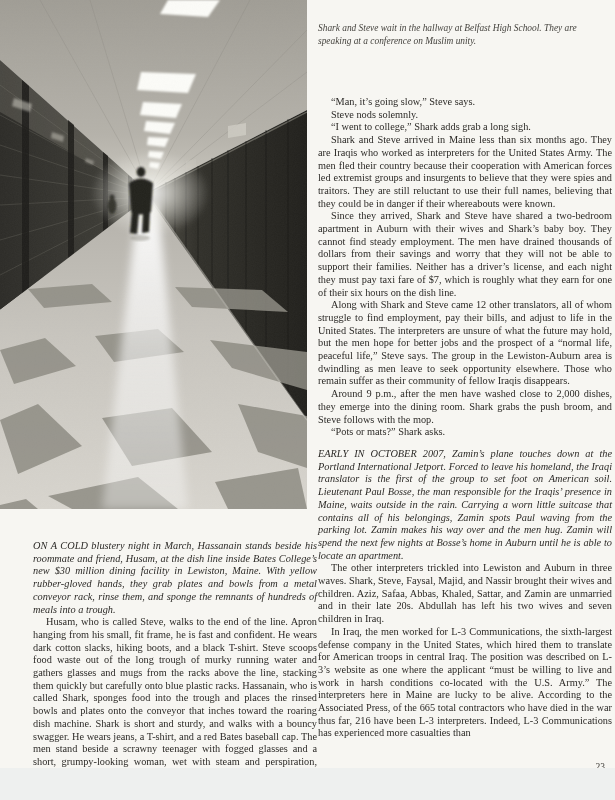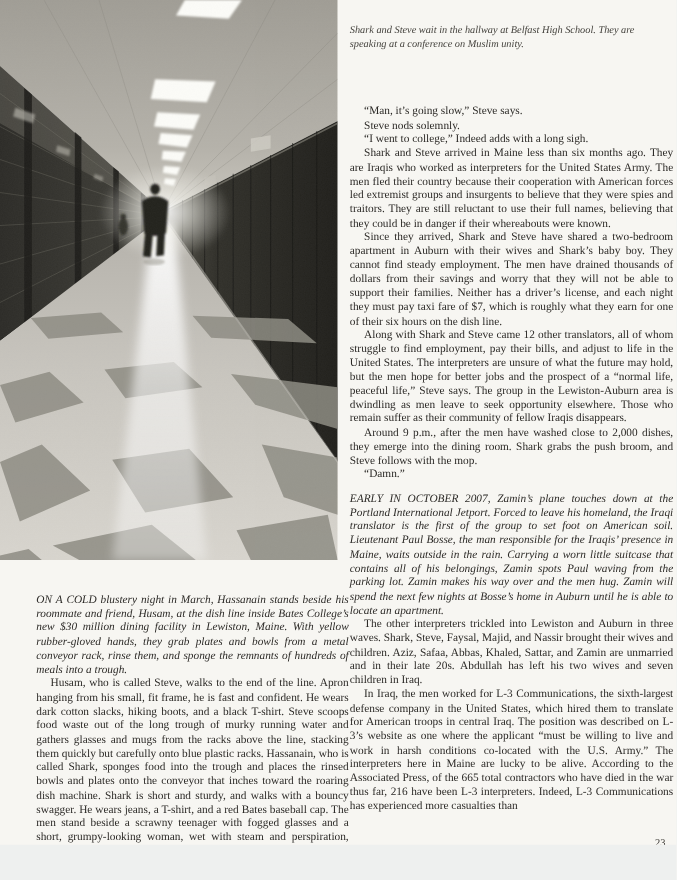--- a/index.html
+++ b/index.html
@@ -203,26 +203,26 @@
 
       <rect x="0" y="0" width="307" height="509" filter="url(#grain)" opacity="0.10"></rect>
     </svg>
   </figure>
 
   <div class="caption">Shark and Steve wait in the hallway at Belfast High School. They are speaking at a conference on Muslim unity.</div>
 
   <div class="col right-col">
     <p class="ind">“Man, it’s going slow,” Steve says.</p>
     <p class="ind">Steve nods solemnly.</p>
-    <p class="ind">“I went to college,” Indeed adds with a long sigh.</p>
+    <p class="ind">“I went to college,” Shark adds grab a long sigh.</p>
     <p class="ind">Shark and Steve arrived in Maine less than six months ago. They are Iraqis who worked as interpreters for the United States Army. The men fled their country because their cooperation with American forces led extremist groups and insurgents to believe that they were spies and traitors. They are still reluctant to use their full names, believing that they could be in danger if their whereabouts were known.</p>
     <p class="ind">Since they arrived, Shark and Steve have shared a two-bedroom apartment in Auburn with their wives and Shark’s baby boy. They cannot find steady employment. The men have drained thousands of dollars from their savings and worry that they will not be able to support their families. Neither has a driver’s license, and each night they must pay taxi fare of $7, which is roughly what they earn for one of their six hours on the dish line.</p>
     <p class="ind">Along with Shark and Steve came 12 other translators, all of whom struggle to find employment, pay their bills, and adjust to life in the United States. The interpreters are unsure of what the future may hold, but the men hope for better jobs and the prospect of a “normal life, peaceful life,” Steve says. The group in the Lewiston-Auburn area is dwindling as men leave to seek opportunity elsewhere. Those who remain suffer as their community of fellow Iraqis disappears.</p>
     <p class="ind">Around 9 p.m., after the men have washed close to 2,000 dishes, they emerge into the dining room. Shark grabs the push broom, and Steve follows with the mop.</p>
-    <p class="ind">“Damn.”</p>
+    <p class="ind">“Pots or mats?” Shark asks.</p>
     <p class="flush gap">EARLY IN OCTOBER 2007, Zamin’s plane touches down at the Portland International Jetport. Forced to leave his homeland, the Iraqi translator is the first of the group to set foot on American soil. Lieutenant Paul Bosse, the man responsible for the Iraqis’ presence in Maine, waits outside in the rain. Carrying a worn little suitcase that contains all of his belongings, Zamin spots Paul waving from the parking lot. Zamin makes his way over and the men hug. Zamin will spend the next few nights at Bosse’s home in Auburn until he is able to locate an apartment.</p>
     <p class="ind">The other interpreters trickled into Lewiston and Auburn in three waves. Shark, Steve, Faysal, Majid, and Nassir brought their wives and children. Aziz, Safaa, Abbas, Khaled, Sattar, and Zamin are unmarried and in their late 20s. Abdullah has left his two wives and seven children in Iraq.</p>
     <p class="ind">In Iraq, the men worked for L-3 Communications, the sixth-largest defense company in the United States, which hired them to translate for American troops in central Iraq. The position was described on L-3’s website as one where the applicant “must be willing to live and work in harsh conditions co-located with the U.S. Army.” The interpreters here in Maine are lucky to be alive. According to the Associated Press, of the 665 total contractors who have died in the war thus far, 216 have been L-3 interpreters. Indeed, L-3 Communications has experienced more casualties than</p>
   </div>
 
   <div class="col left-col">
     <p class="flush">ON A COLD blustery night in March, Hassanain stands beside his roommate and friend, Husam, at the dish line inside Bates College’s new $30 million dining facility in Lewiston, Maine. With yellow rubber-gloved hands, they grab plates and bowls from a metal conveyor rack, rinse them, and sponge the remnants of hundreds of meals into a trough.</p>
     <p class="ind">Husam, who is called Steve, walks to the end of the line. Apron hanging from his small, fit frame, he is fast and confident. He wears dark cotton slacks, hiking boots, and a black T-shirt. Steve scoops food waste out of the long trough of murky running water and gathers glasses and mugs from the racks above the line, stacking them quickly but carefully onto blue plastic racks. Hassanain, who is called Shark, sponges food into the trough and places the rinsed bowls and plates onto the conveyor that inches toward the roaring dish machine. Shark is short and sturdy, and walks with a bouncy swagger. He wears jeans, a T-shirt, and a red Bates baseball cap. The men stand beside a scrawny teenager with fogged glasses and a short, grumpy-looking woman, wet with steam and perspiration, whose messy locks of gray hair stick to her cheek.</p>
   </div>
 

